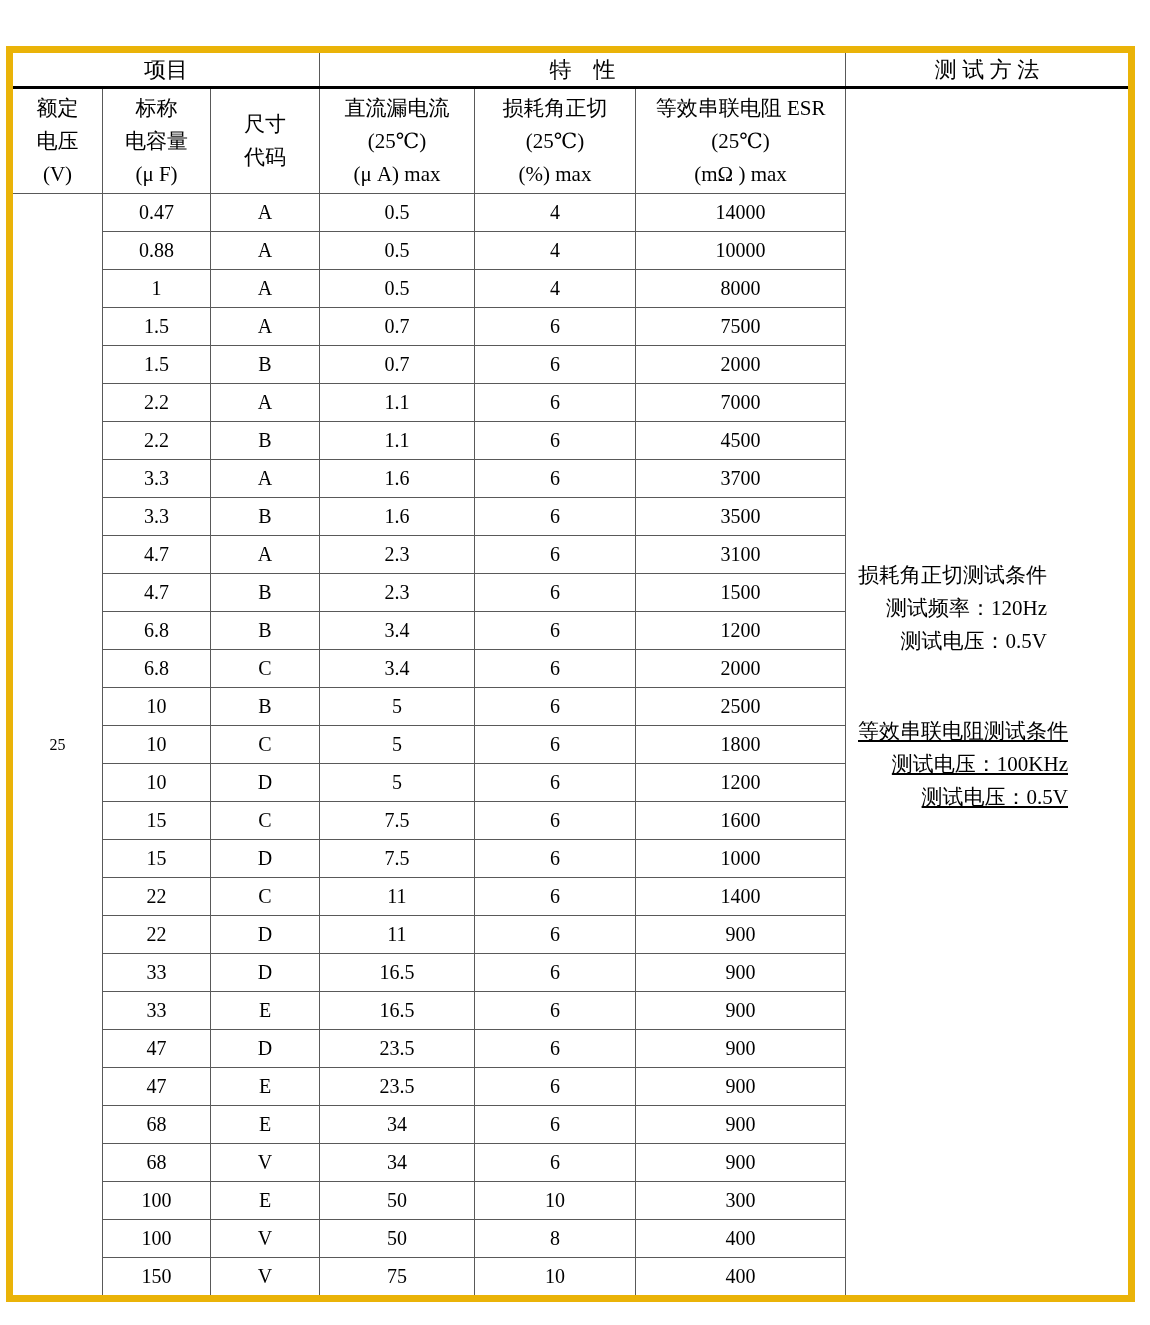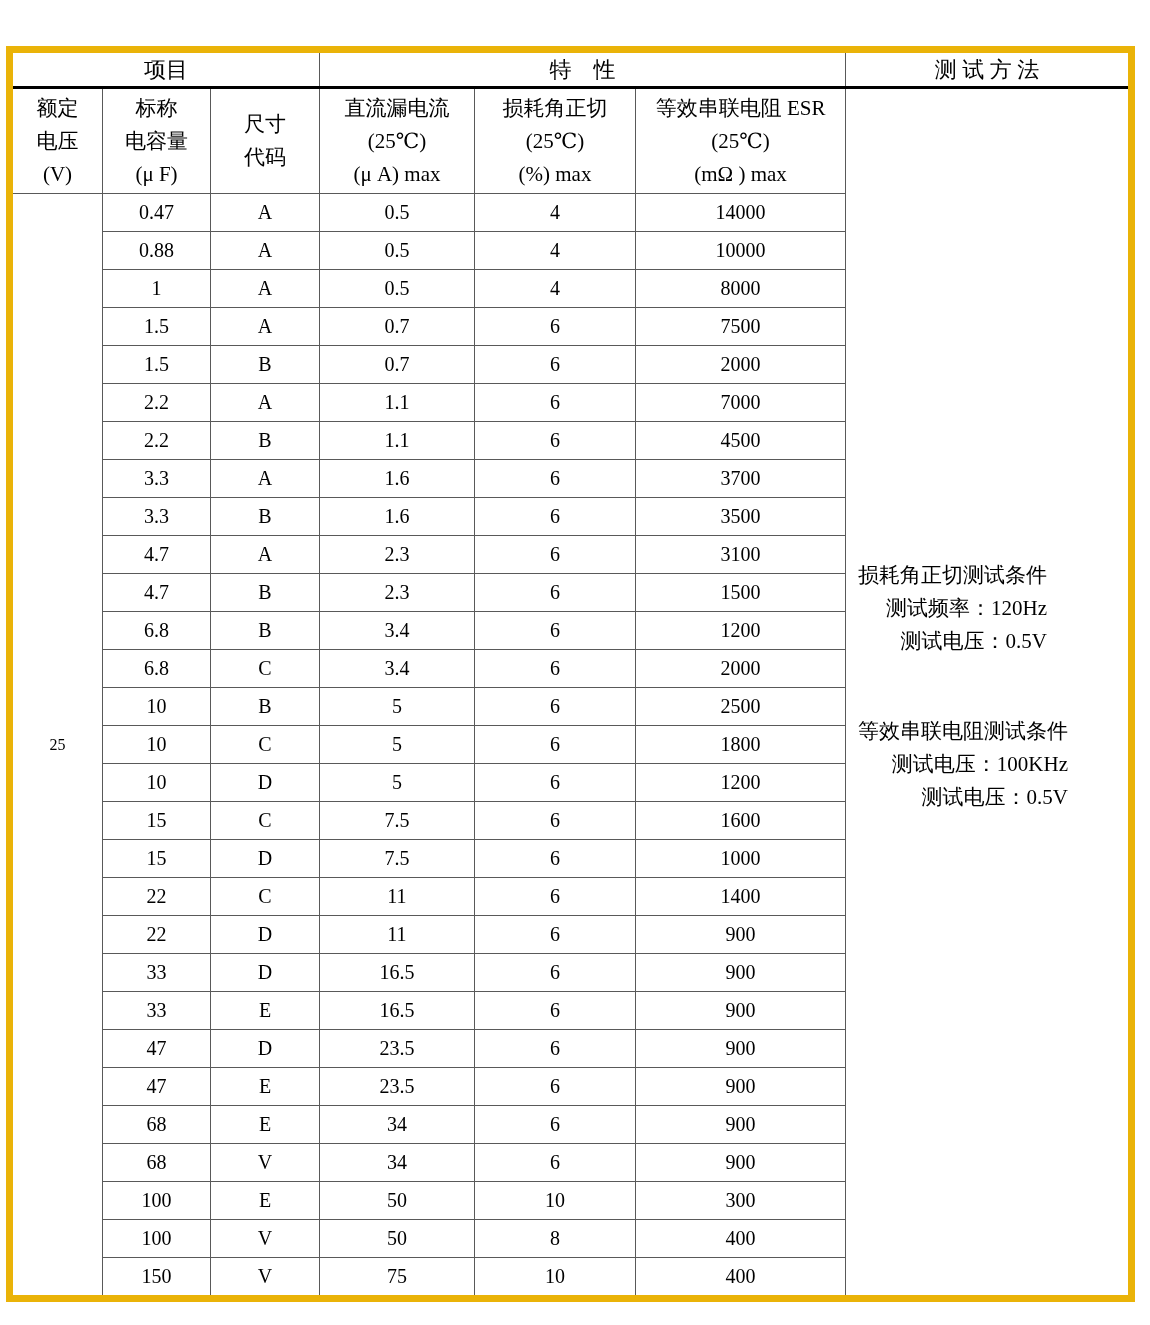--- a/index.html
+++ b/index.html
@@ -54,21 +54,21 @@
   td.tm-cell { position: relative; }
   .tm-block {
     position: absolute;
     left: 12px;
     text-align: right;
     font-size: 21px;
     line-height: 33px;
     white-space: nowrap;
   }
   .tm-block-1 { top: 470px; }
-  .tm-block-2 { top: 626px; }
+  .tm-block-2 { top: 626px; text-decoration: underline; }
 </style>
 </head>
 <body>
 
 <div class="page">
 
 
   <table class="param-table">
     <colgroup>
       <col style="width:93px">

